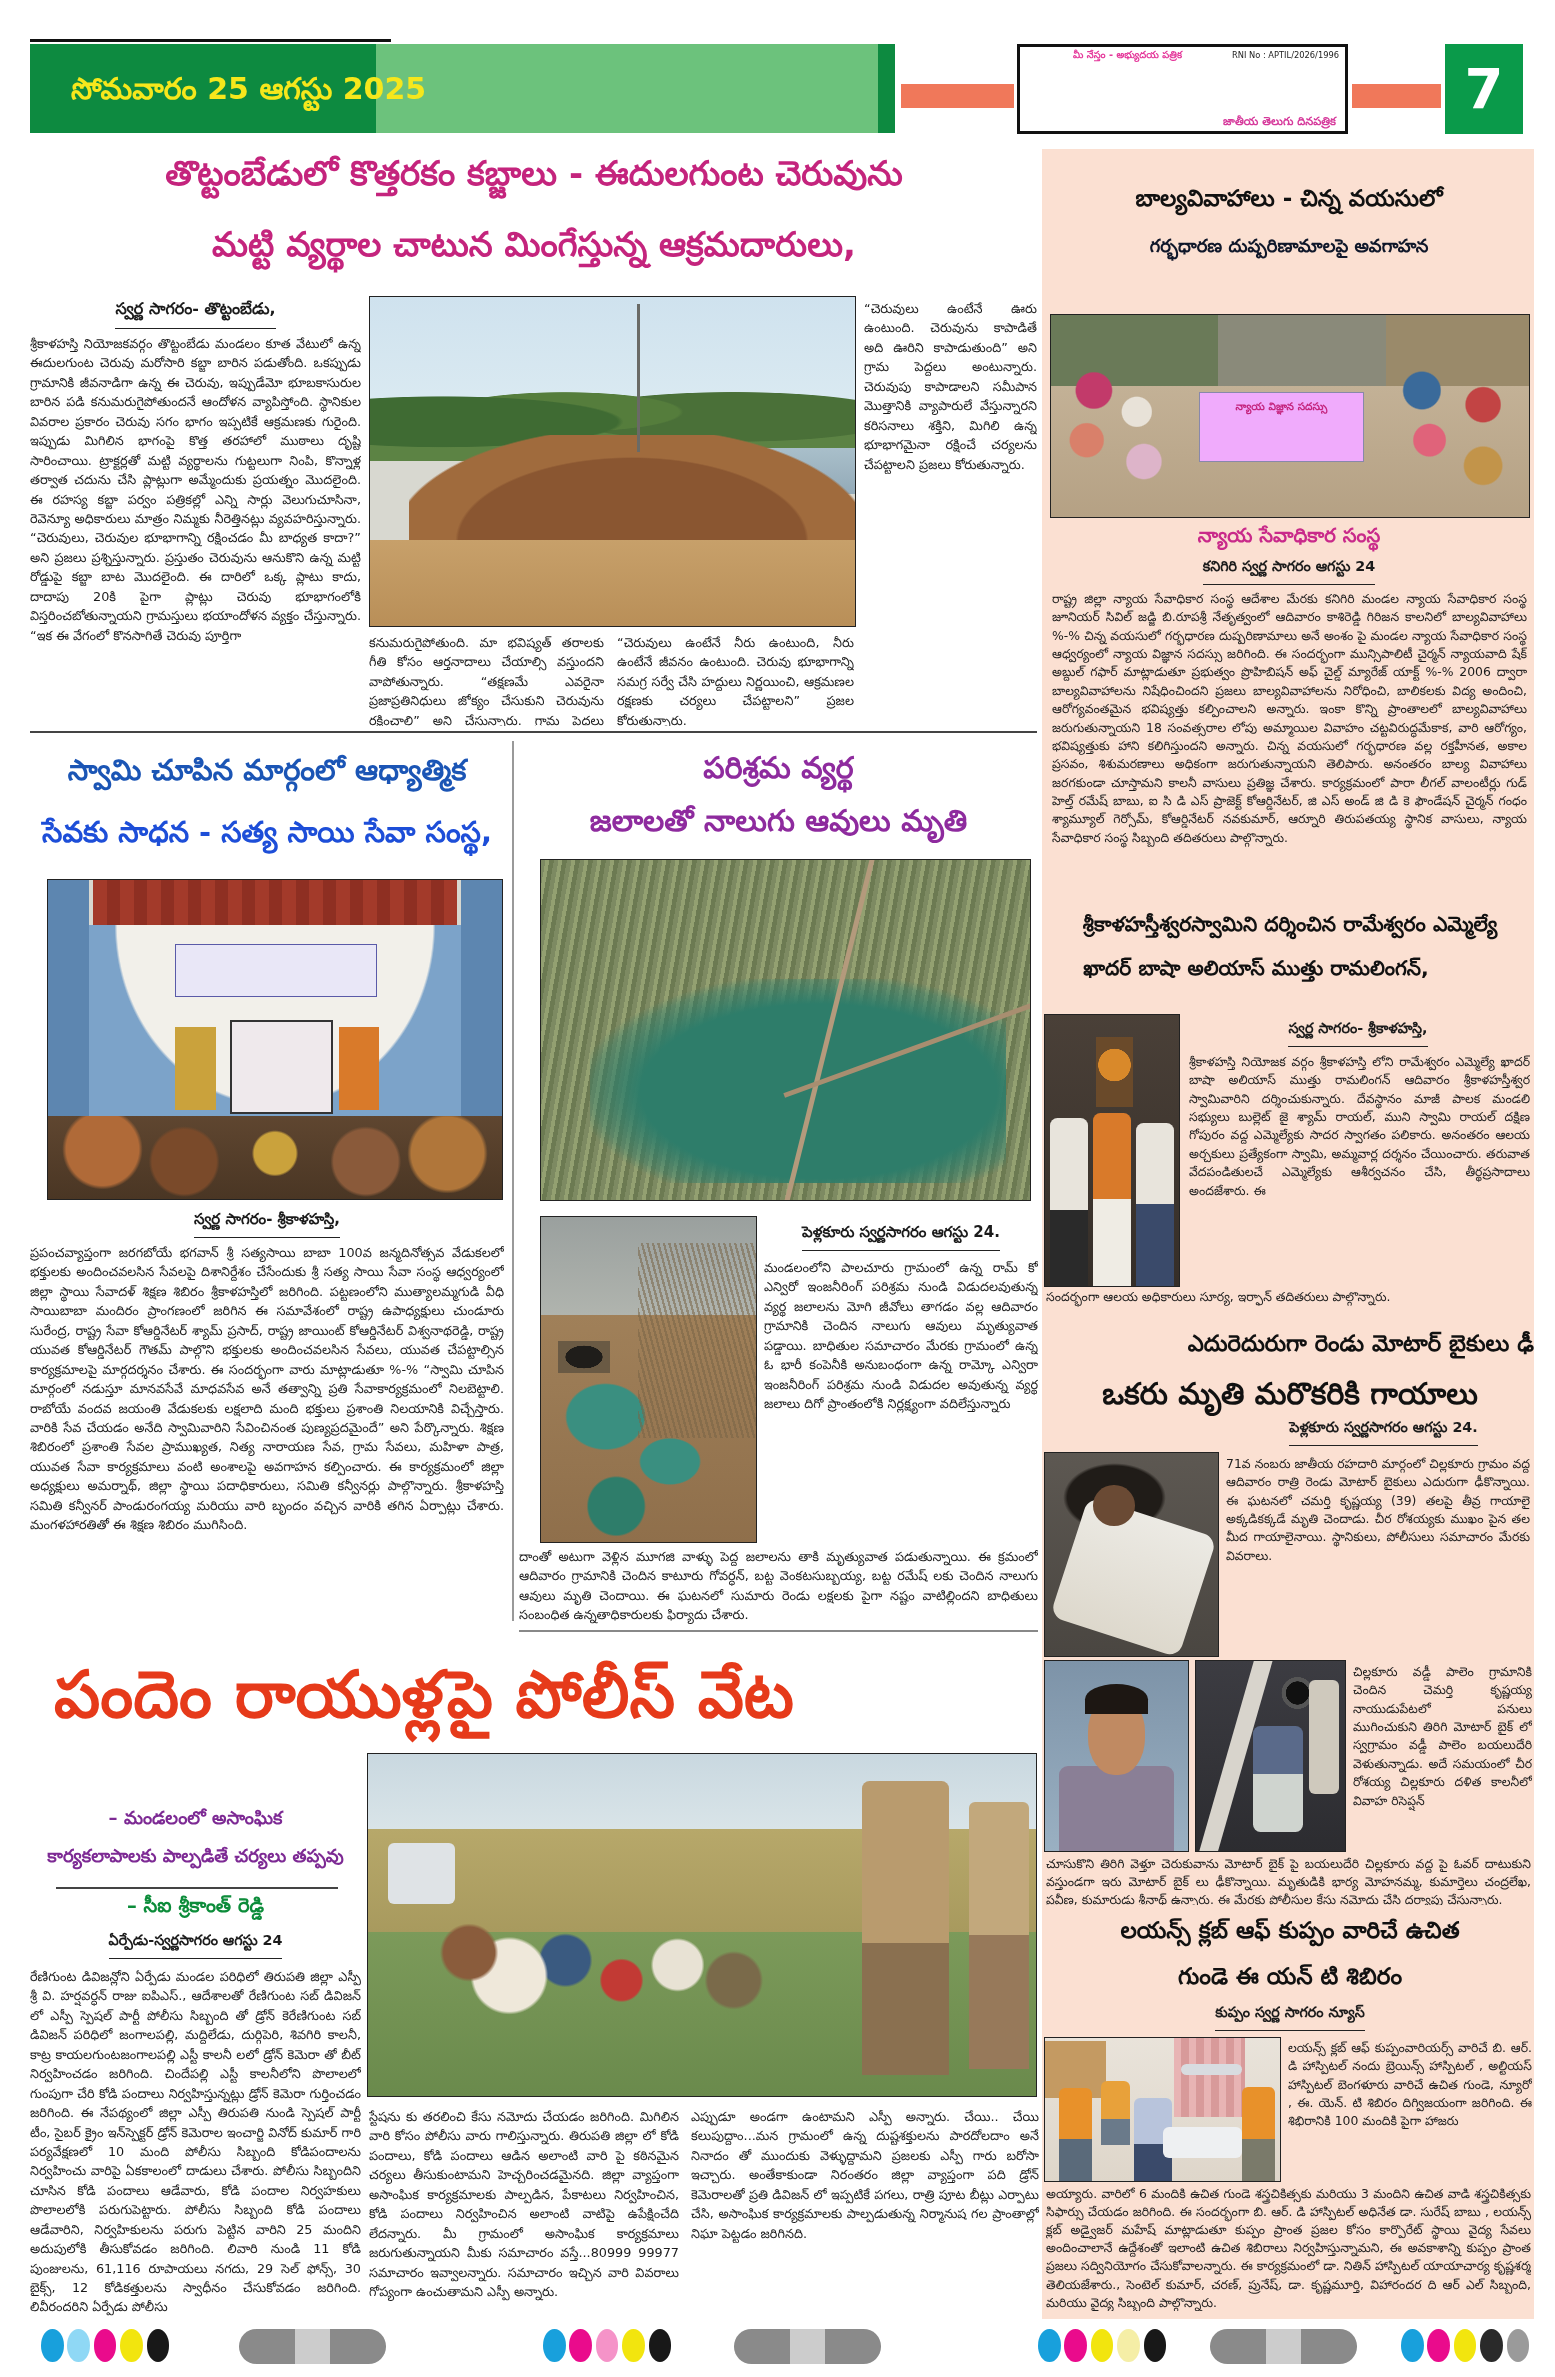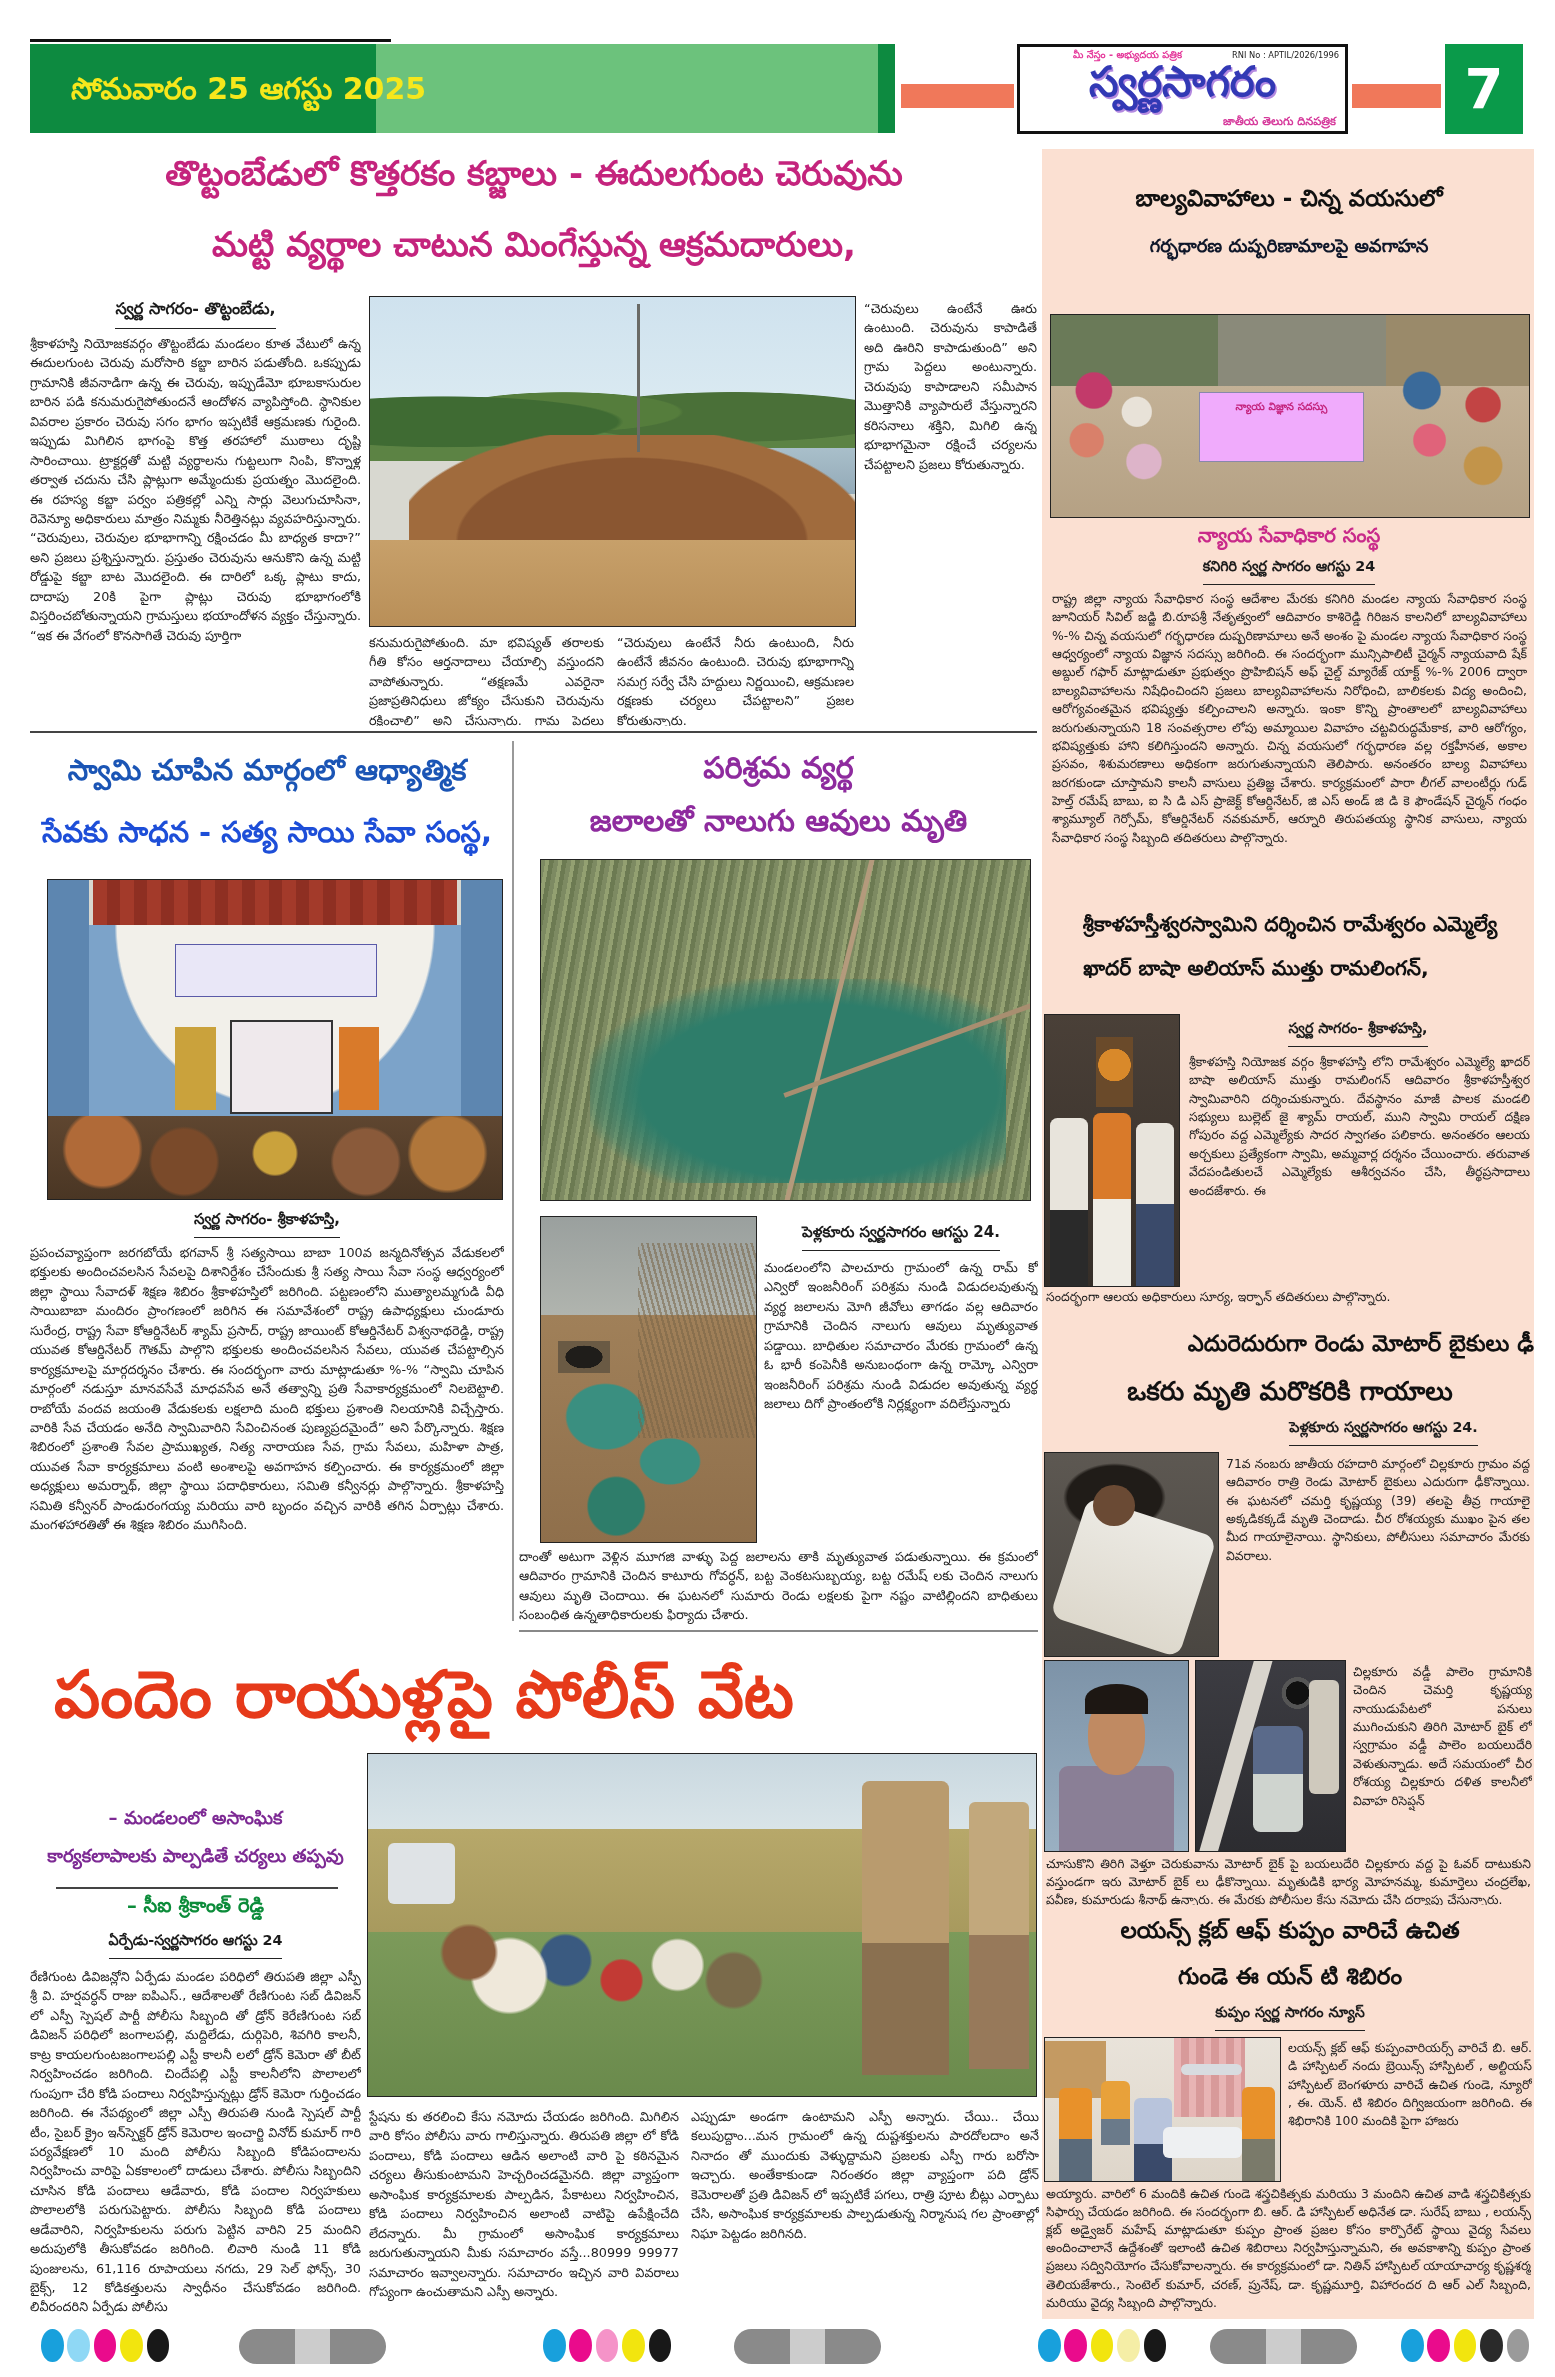--- a/index.html
+++ b/index.html
@@ -24,21 +24,20 @@
 
 <div class="abs" style="left:30px;top:39px;width:361px;height:3px;background:#111;"></div>
 
 <div class="abs" style="left:30px;top:44px;width:865px;height:89px;background:linear-gradient(90deg,#0d8a40 0%,#0d8a40 40%,#6cc27c 40%,#6cc27c 98%,#0d8a40 98%);">
   <div style="color:#f6e71c;font-weight:bold;font-size:30px;line-height:89px;padding-left:41px;white-space:nowrap;">సోమవారం 25 ఆగస్టు 2025</div>
 </div>
 
 <div class="abs" style="left:1017px;top:44px;width:331px;height:90px;background:#fff;border:3px solid #111;box-sizing:border-box;">
   <div style="position:absolute;top:2.3px;left:53px;font-size:9.8px;color:#e5399b;font-weight:bold;">మీ నేస్తం - అభ్యుదయ పత్రిక</div>
   <div style="position:absolute;top:3px;right:6px;font-size:8.3px;color:#222;">RNI No : APTIL/2026/1996</div>
-  <div style="position:absolute;top:12px;left:0;width:100%;text-align:center;font-size:42px;font-weight:bold;color:#3239b5;text-shadow:1.5px 1.5px 0 #b48ae0;line-height:1.1;">స్వర్ణసాగరం</div>
   <div style="position:absolute;bottom:1.5px;right:9px;font-size:11.3px;font-weight:bold;color:#d6399b;">జాతీయ తెలుగు దినపత్రిక</div>
 </div>
 
 <div class="abs" style="left:901px;top:84px;width:113px;height:24px;background:#f0785a;"></div>
 <div class="abs" style="left:1352px;top:84px;width:89px;height:24px;background:#f0785a;"></div>
 
 <div class="abs" style="left:1445px;top:44px;width:78px;height:90px;background:#0a9a4a;">
   <div style="color:#fff;font-size:56px;font-weight:bold;text-align:center;line-height:90px;">7</div>
 </div>
 
@@ -168,21 +167,21 @@
   <div class="layer" style="left:68%;top:40%;width:28%;height:60%;background:linear-gradient(#e8e4dc 0 50%,#3a4a6a 50%);border-radius:7.5px 7.5px 0 0;"></div>
 </div>
 
 <div class="abs dl" style="left:1187px;top:1020px;width:342px;">
   <span>స్వర్ణ సాగరం- శ్రీకాళహస్తి,</span>
 </div>
 <div class="abs just" style="left:1189px;top:1053px;width:341px;height:230px;font-size:12.4px;line-height:1.48;">శ్రీకాళహస్తి నియోజక వర్గం శ్రీకాళహస్తి లోని రామేశ్వరం ఎమ్మెల్యే ఖాదర్ బాషా అలియాస్ ముత్తు రామలింగన్ ఆదివారం శ్రీకాళహస్తీశ్వర స్వామివారిని దర్శించుకున్నారు. దేవస్థానం మాజీ పాలక మండలి సభ్యులు బుల్లెట్ జై శ్యామ్ రాయల్, ముని స్వామి రాయల్ దక్షిణ గోపురం వద్ద ఎమ్మెల్యేకు సాదర స్వాగతం పలికారు. అనంతరం ఆలయ అర్చకులు ప్రత్యేకంగా స్వామి, అమ్మవార్ల దర్శనం చేయించారు. తరువాత వేదపండితులచే ఎమ్మెల్యేకు ఆశీర్వచనం చేసి, తీర్థప్రసాదాలు అందజేశారు. ఈ</div>
 <div class="abs just" style="left:1046px;top:1288px;width:485px;height:25.6px;font-size:12.4px;">సందర్భంగా ఆలయ అధికారులు సూర్య, ఇర్ఫాన్ తదితరులు పాల్గొన్నారు.</div>
 
 <div class="abs hl" style="left:1046px;top:1329px;width:488px;font-size:22.6px;color:#111;text-align:right;">ఎదురెదురుగా రెండు మోటార్ బైకులు ఢీ</div>
-<div class="abs hl" style="left:1046px;top:1375px;width:488px;font-size:26px;color:#111;">ఒకరు మృతి మరొకరికి గాయాలు</div>
+<div class="abs hl" style="left:1046px;top:1375px;width:488px;font-size:30px;color:#111;">ఒకరు మృతి మరొకరికి గాయాలు</div>
 <div class="abs dl" style="left:1234px;top:1419px;width:299px;">
   <span>పెళ్లకూరు స్వర్ణసాగరం ఆగస్టు 24.</span>
 </div>
 
 <div class="photo" style="left:1044px;top:1452px;width:173px;height:203px;">
   <div class="layer" style="left:0;top:0;width:100%;height:100%;background:linear-gradient(#5d5852,#4a4641);"></div>
   <div class="layer" style="left:5%;top:2%;width:70%;height:40%;background:radial-gradient(ellipse,#201c18 0 55%,transparent 60%);"></div>
   <div class="layer" style="left:12%;top:30%;width:78%;height:62%;background:linear-gradient(#eceae4,#ddd8cc);transform:rotate(18deg);border-radius:13.5px;"></div>
   <div class="layer" style="left:28%;top:16%;width:24%;height:20%;background:#6a4a34;border-radius:50%;"></div>
 </div>

